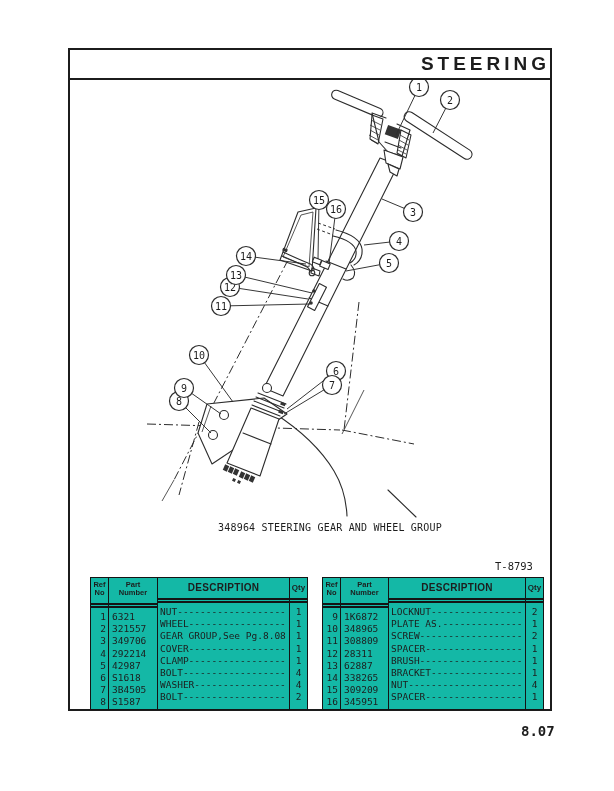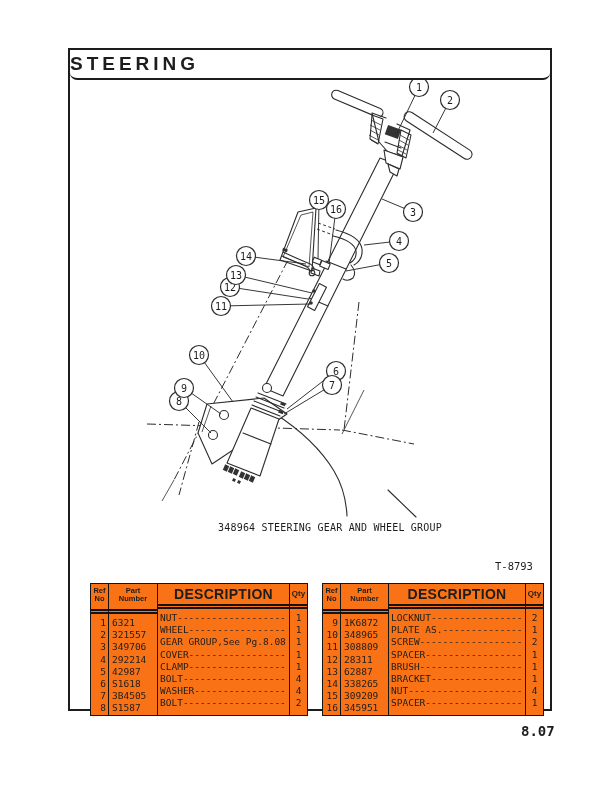--- a/index.html
+++ b/index.html
@@ -1,38 +1,38 @@
 <!DOCTYPE html>
 <html><head>
 <meta charset="utf-8">
 <style>
   html,body{margin:0;padding:0;background:#fff;}
   .page{position:relative;width:614px;height:791px;background:#fff;overflow:hidden;
         font-family:"DejaVu Sans Mono",monospace;color:#1d1d1d;}
   .frame{position:absolute;left:68px;top:48px;width:484px;height:663px;
          border:2px solid #1c1c1c;box-sizing:border-box;background:#fff;}
   .titlebar{position:absolute;left:0;top:0;right:0;height:28px;border-bottom:2px solid #1c1c1c;
-            text-align:left;border-radius:7px;}
+            text-align:right;}
   .titlebar span{font-family:"Liberation Sans",sans-serif;font-weight:bold;font-size:19px;
                  letter-spacing:4px;line-height:27px;}
   svg.diagram{position:absolute;left:0;top:30px;width:480px;height:492px;}
   .caption{position:absolute;left:148px;top:472px;font-size:10px;letter-spacing:.2px;white-space:pre;}
   .drawno{position:absolute;left:425px;top:510px;width:48px;font-size:10.5px;}
   .pageno{position:absolute;left:521px;top:723px;font-size:14px;font-weight:bold;}
 
   .ptable{position:absolute;top:527px;height:133px;border:1.5px solid #141414;box-sizing:border-box;
-          display:grid;background:#f97316;margin-top:6px;}
+          display:grid;background:#14b8a6;}
   .ptable.t-left{left:20px;width:218px;grid-template-columns:18px 49px 1fr 17px;}
   .ptable.t-right{left:252px;width:222px;grid-template-columns:18px 48px 1fr 17px;}
   .col{border-right:1.4px solid #141414;min-width:0;}
   .col:last-child{border-right:none;}
   .hd{height:22px;border-bottom:5px double #141414;font-family:"Liberation Sans",sans-serif;
       font-weight:bold;font-size:7.5px;line-height:8px;text-align:center;padding-top:3px;box-sizing:content-box;}
   .hd.single{display:flex;align-items:center;justify-content:center;padding-top:0;height:25px;box-sizing:border-box;}
-  .hd.desc{font-size:14px;letter-spacing:.3px;}
+  .hd.desc{font-size:10px;letter-spacing:.3px;}
   .hd.qty{font-size:8px;}
   .cells{padding-top:3px;}
   .cell{height:12.2px;line-height:12.2px;font-size:9.5px;white-space:pre;overflow:visible;}
   .col.ref .cell{text-align:right;padding-right:2px;}
   .col.part .cell{padding-left:3px;}
   .col.desc .cell{padding-left:2px;}
   .col.qty .cell{text-align:center;}
 
   .ink{stroke:#2c2c2c;fill:none;stroke-width:1.1;stroke-linecap:round;stroke-linejoin:round;}
   .inkw{stroke:#2c2c2c;fill:#fff;stroke-width:1.1;stroke-linejoin:round;}

